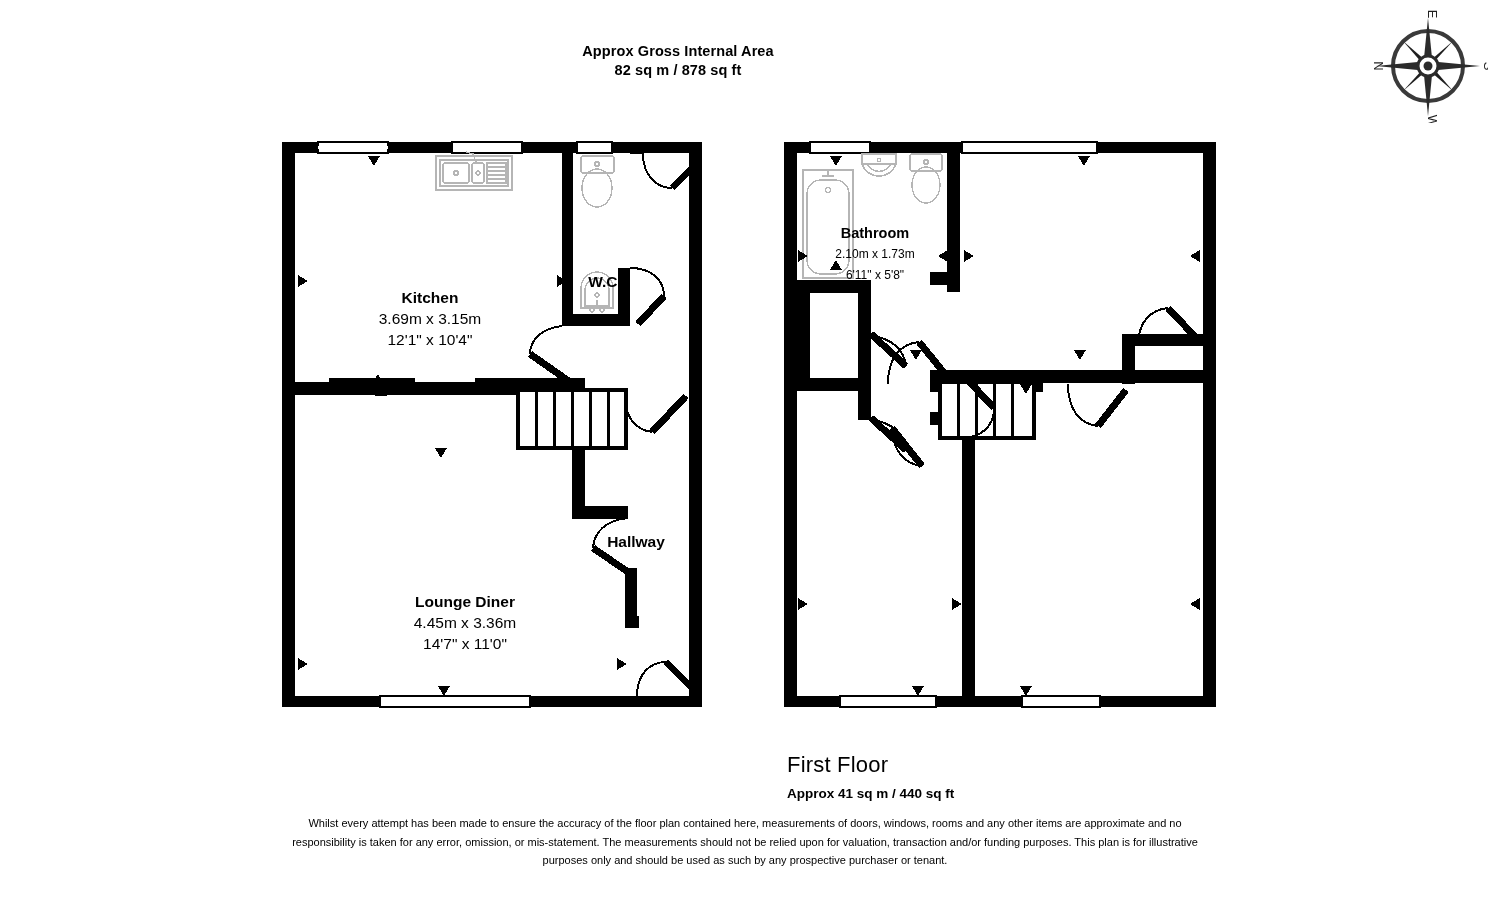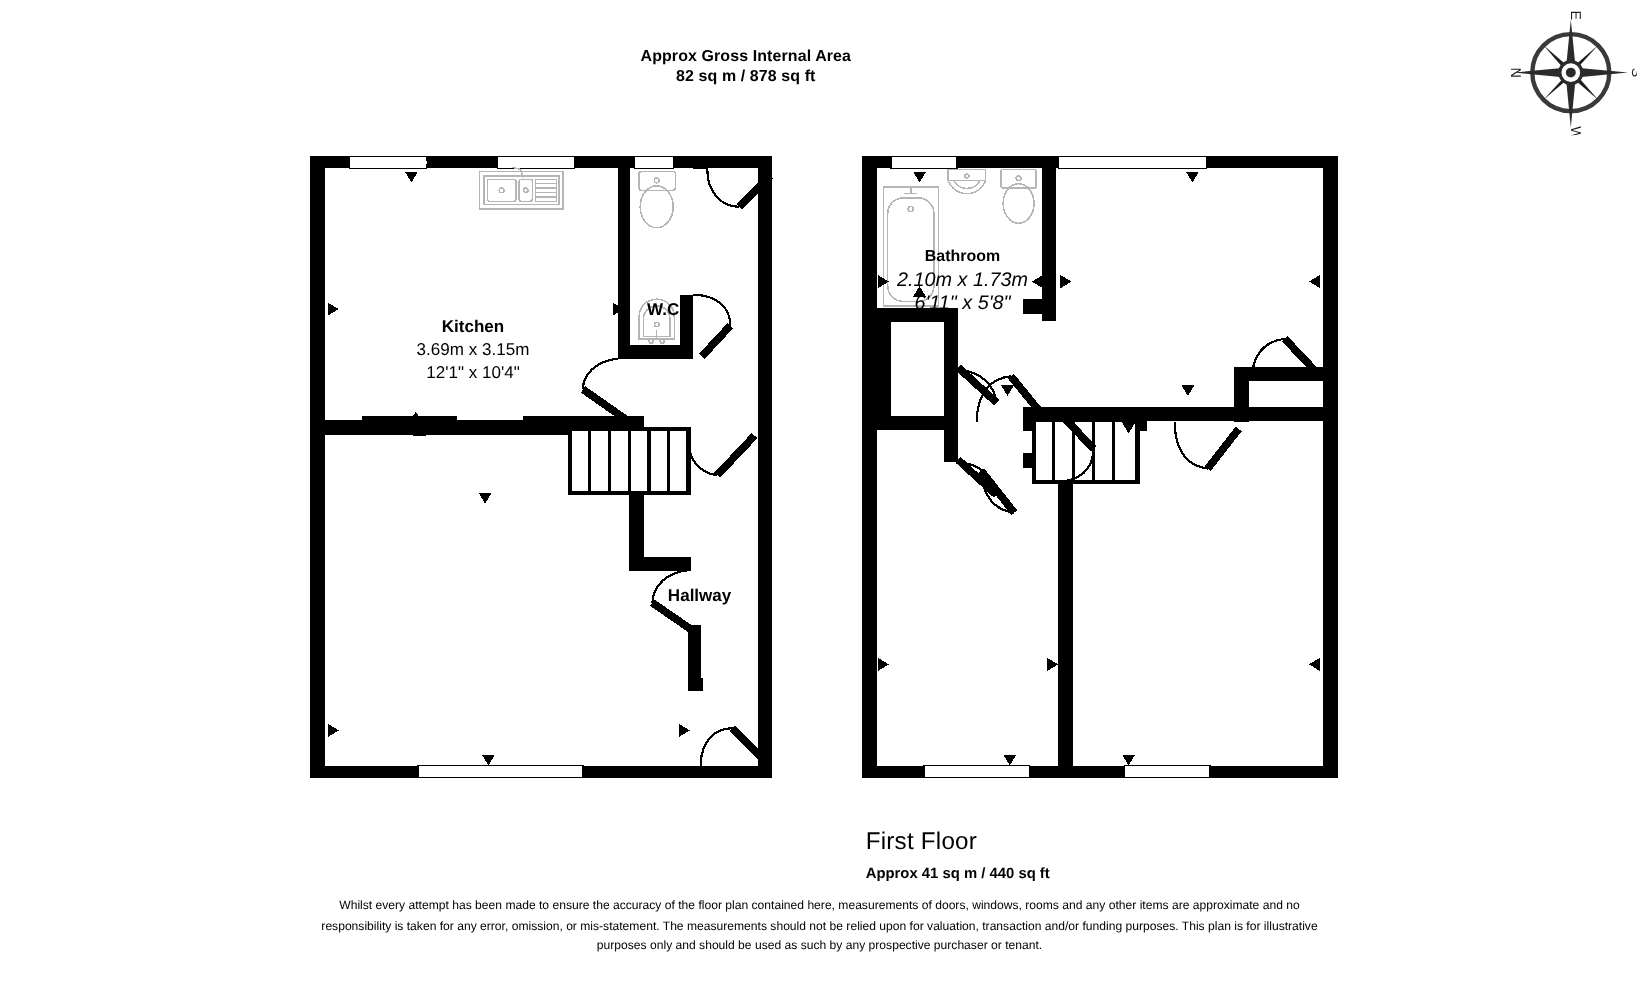--- a/index.html
+++ b/index.html
@@ -60,21 +60,21 @@
   }
   .roomlabel .rname {
     font-size: 15.5px;
     font-weight: bold;
   }
   .roomlabel .rdim {
     font-size: 15.5px;
     font-weight: normal;
   }
   .roomlabel.small .rname { font-size: 14.5px; }
-  .roomlabel.small .rdim  { font-size: 18px; font-style: italic; }
+  .roomlabel.small .rdim  { font-size: 12px; }
 
   
   .floorcap {
     position: absolute;
   }
   .floorcap .title {
     font-size: 22px;
     font-weight: normal;
     line-height: 26px;
     letter-spacing: 0.2px;
@@ -264,20 +264,25 @@
   <div class="roomlabel" style="left:330px; top:240px; width:200px;">
     <div class="rname">Kitchen</div>
     <div class="rdim">3.69m x 3.15m</div>
     <div class="rdim">12'1" x 10'4"</div>
   </div>
 
   <div class="roomlabel" style="left:565px; top:224px; width:80px;">
     <div class="rname">W.C.</div>
   </div>
 
+  <div class="roomlabel" style="left:360px; top:544px; width:210px;">
+    <div class="rname">Lounge Diner</div>
+    <div class="rdim">4.45m x 3.36m</div>
+    <div class="rdim">14'7" x 11'0"</div>
+  </div>
 
   <div class="roomlabel" style="left:578px; top:484px; width:116px;">
     <div class="rname">Hallway</div>
   </div>
 
   <div class="plan" style="left:782px; top:138px;">
     <svg width="440" height="580" viewBox="0 0 440 580" shape-rendering="crispEdges">
 
       <g fill="#000000">
         <rect x="2" y="4" width="432" height="11"></rect>

